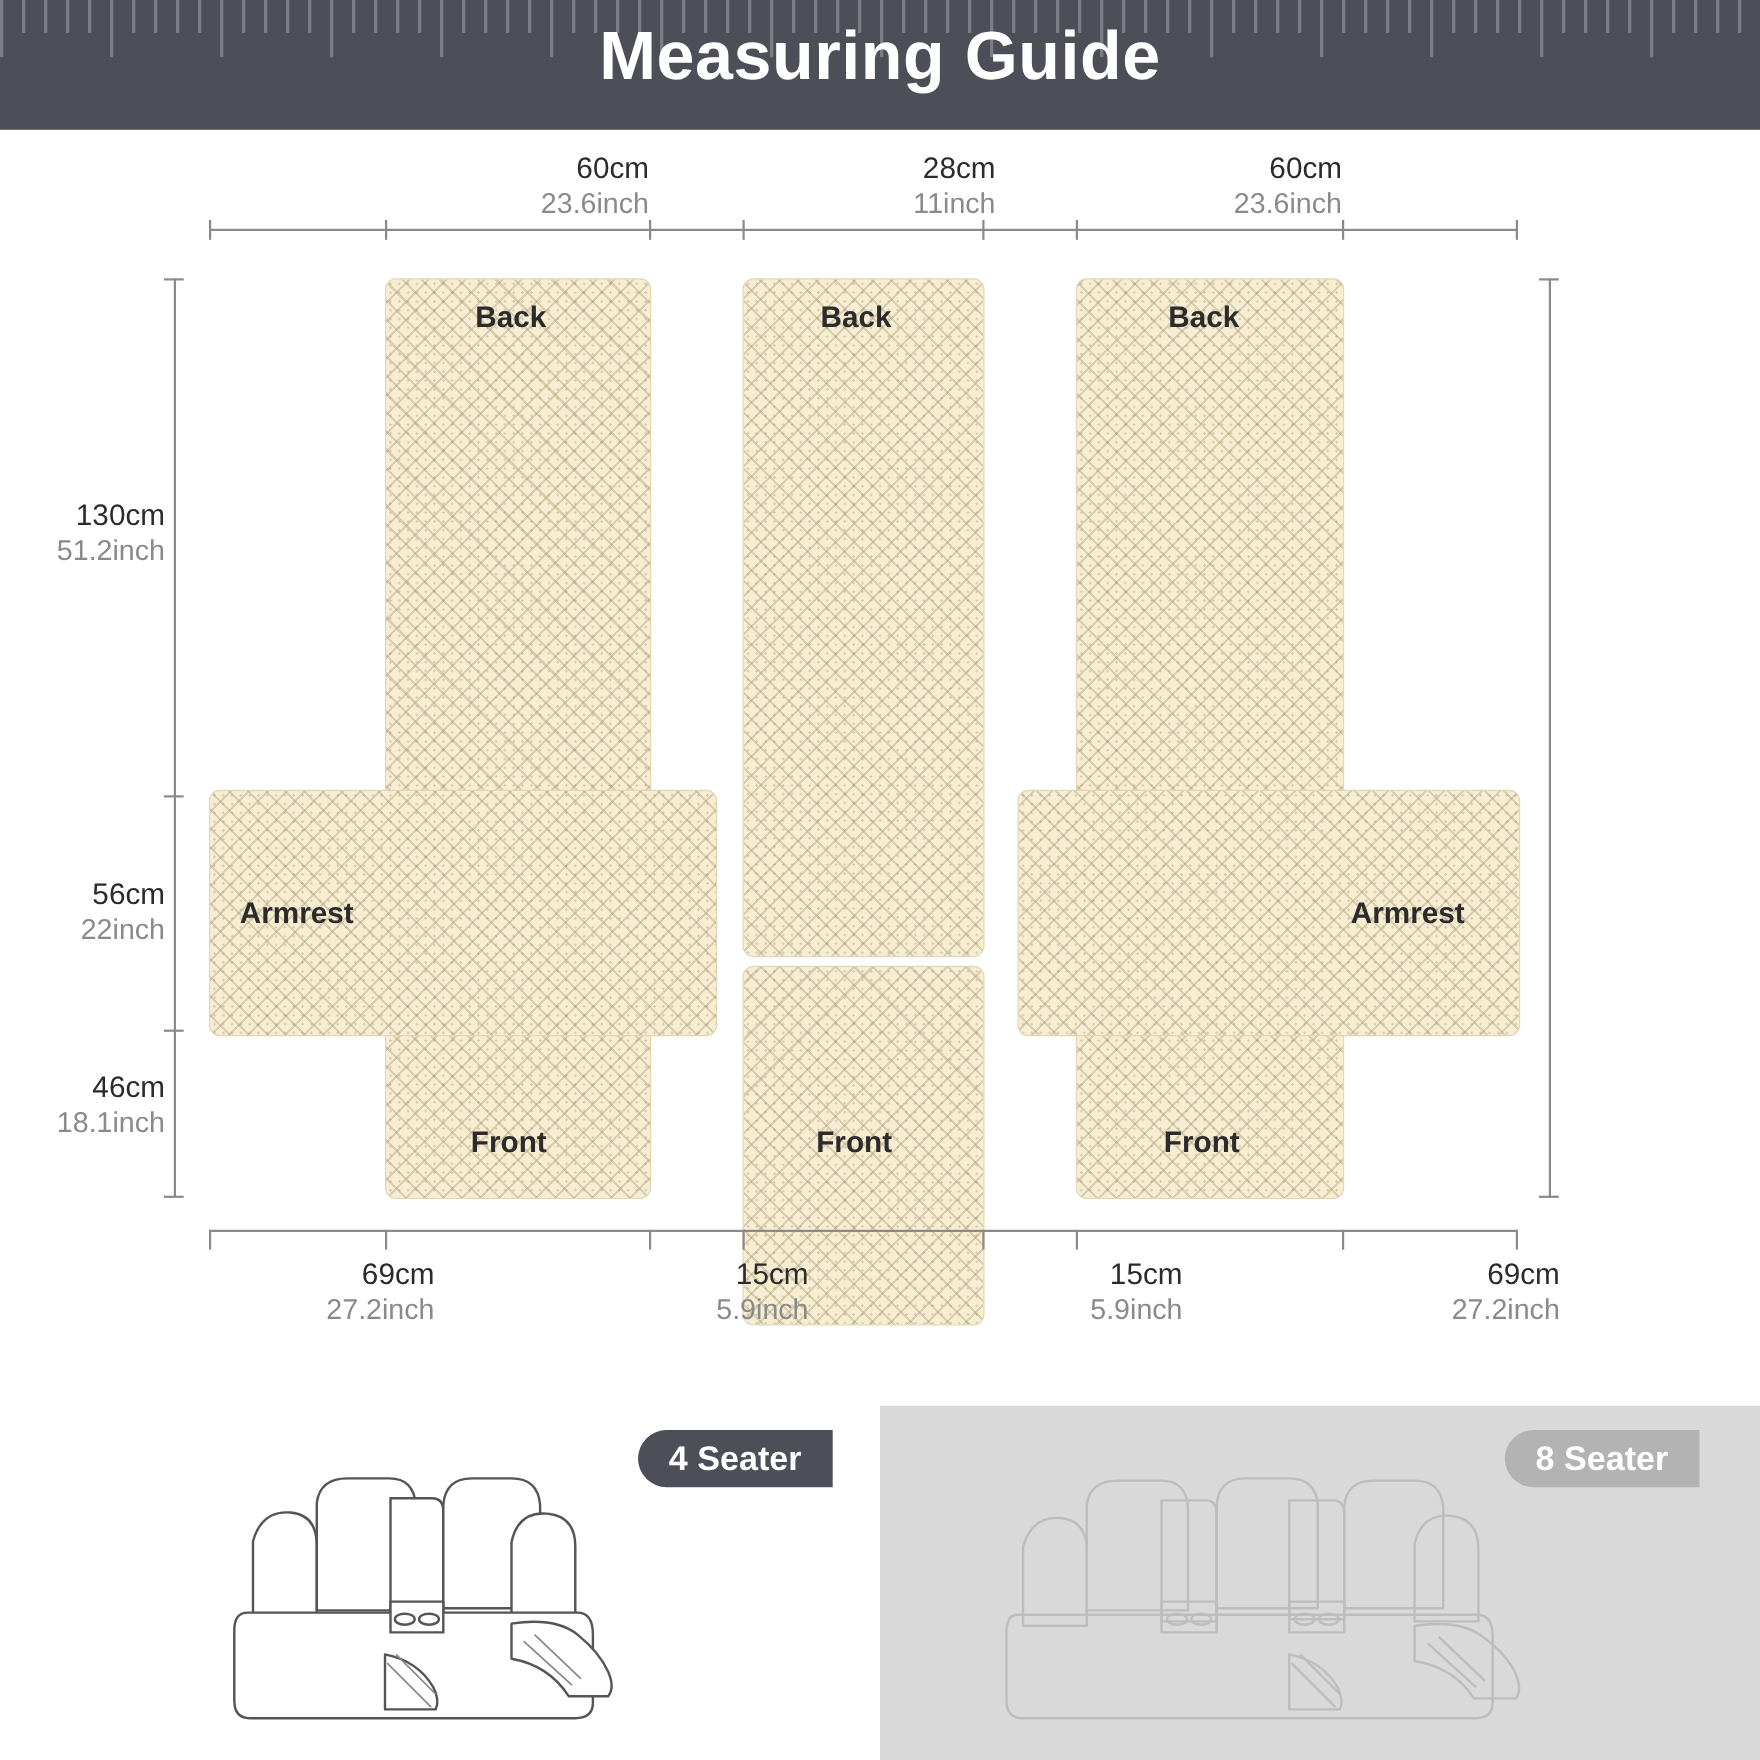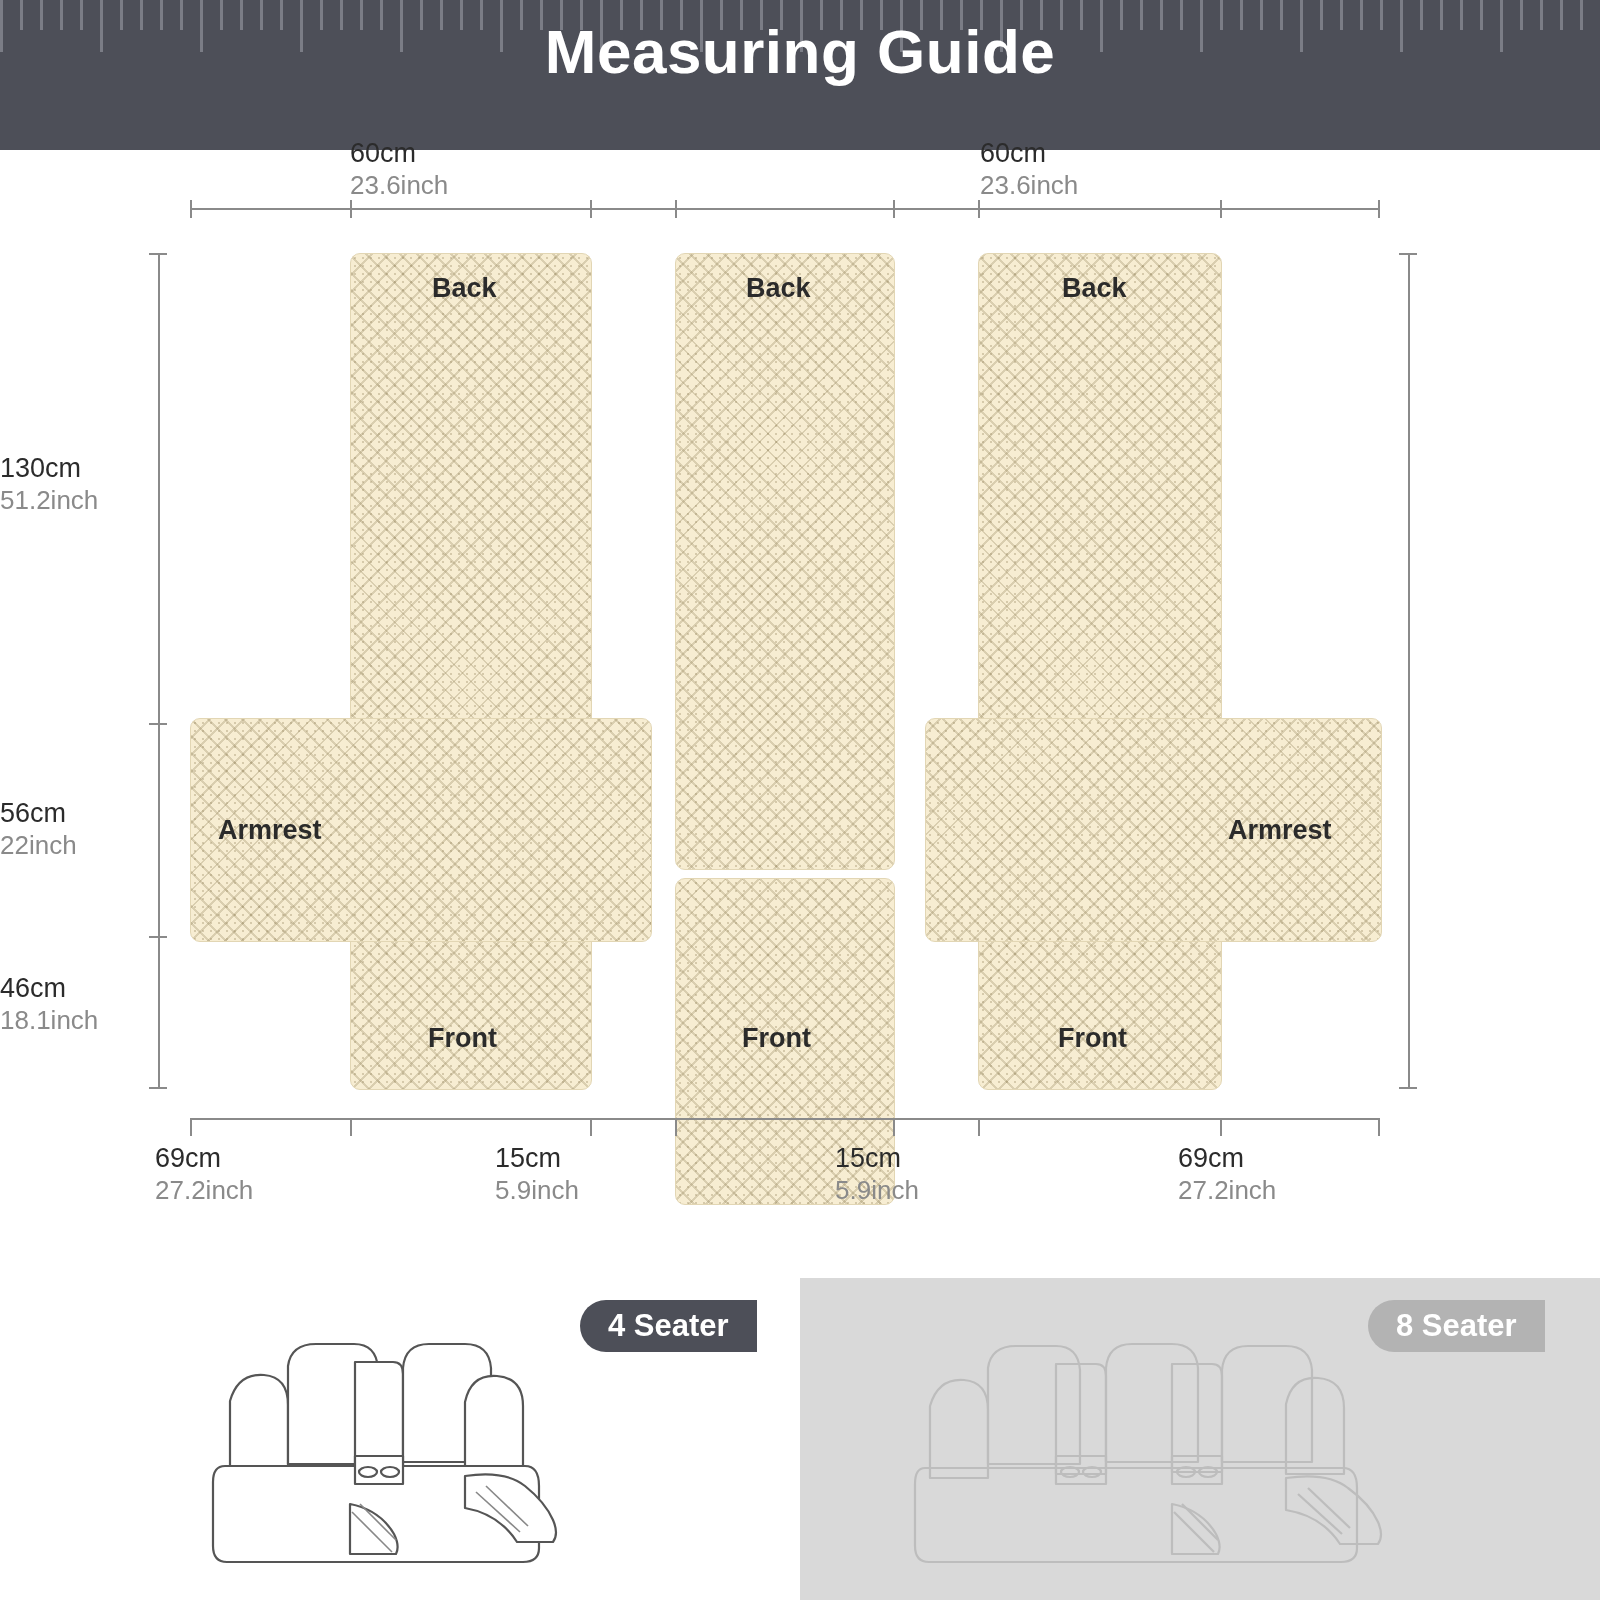--- a/index.html
+++ b/index.html
@@ -5,21 +5,21 @@
   html,body{margin:0;padding:0;}
   body{
     width:1600px;height:1600px;
     background:#ffffff;
     font-family:"Liberation Sans", sans-serif;
     position:relative;
     overflow:hidden;
   }
   
   .header{
-    position:absolute;left:0;top:0;width:1600px;height:150px;
+    position:absolute;left:0;top:0;width:1600px;height:118px;
     background:#4d4f58;
     overflow:hidden;
   }
   .ruler{
     position:absolute;left:0;top:0;width:1600px;height:60px;
   }
   .ruler .tick{
     position:absolute;top:0;width:3px;background:#7b7d86;
   }
   .header-title{
@@ -53,21 +53,21 @@
     color:#2b2b2b;
     white-space:nowrap;
   }
   
   .dimline{position:absolute;background:#8a8a8a;}
   .h-line{height:1.5px;}
   .v-line{width:1.5px;}
   .cap{position:absolute;background:#8a8a8a;width:1.5px;height:18px;}
   .cap-h{position:absolute;background:#8a8a8a;height:1.5px;width:18px;}
   .dim-text{
-    position:absolute;text-align:left;white-space:nowrap;line-height:1.18;
+    position:absolute;text-align:right;white-space:nowrap;line-height:1.18;
   }
   .dim-cm{font-size:27px;color:#2b2b2b;}
   .dim-in{font-size:26px;color:#8a8a8a;}
   
   .bottom{
     position:absolute;left:0;top:1278px;width:1600px;height:322px;
     background:#ffffff;
   }
   .bottom-right-bg{
     position:absolute;left:800px;top:0;width:800px;height:322px;
@@ -190,20 +190,24 @@
   <div class="cap" style="left:675px;top:82px;"></div>
   <div class="cap" style="left:893px;top:82px;"></div>
   <div class="cap" style="left:978px;top:82px;"></div>
   <div class="cap" style="left:1220px;top:82px;"></div>
   <div class="cap" style="left:1378px;top:82px;"></div>
 
   <div class="dim-text" style="left:350px;top:20px;width:240px;">
     <div class="dim-cm">60cm</div>
     <div class="dim-in">23.6inch</div>
   </div>
+  <div class="dim-text" style="left:665px;top:20px;width:240px;">
+    <div class="dim-cm">28cm</div>
+    <div class="dim-in">11inch</div>
+  </div>
   <div class="dim-text" style="left:980px;top:20px;width:240px;">
     <div class="dim-cm">60cm</div>
     <div class="dim-in">23.6inch</div>
   </div>
 
   <div class="dimline v-line" style="left:158px;top:135px;height:835px;"></div>
   <div class="cap-h" style="left:149px;top:135px;"></div>
   <div class="cap-h" style="left:149px;top:605px;"></div>
   <div class="cap-h" style="left:149px;top:818px;"></div>
   <div class="cap-h" style="left:149px;top:969px;"></div>

